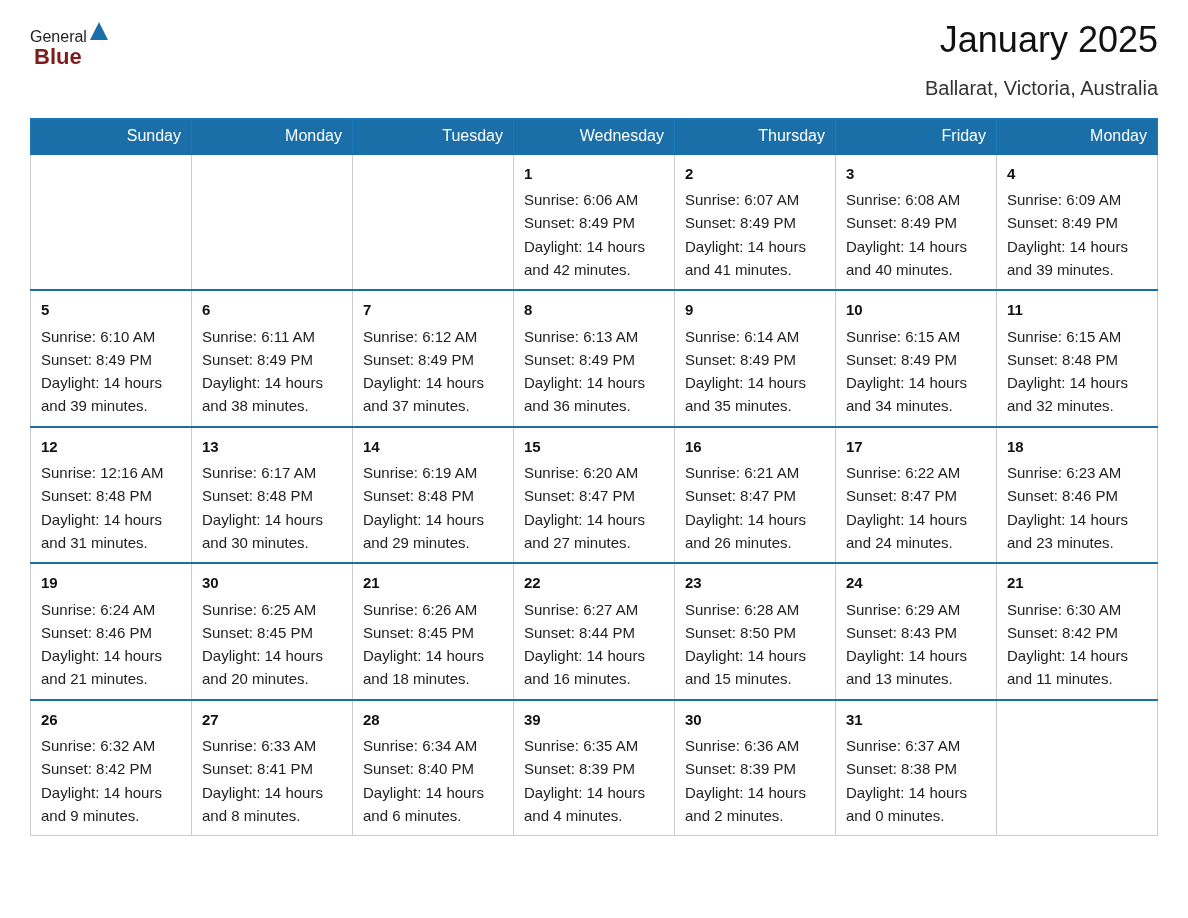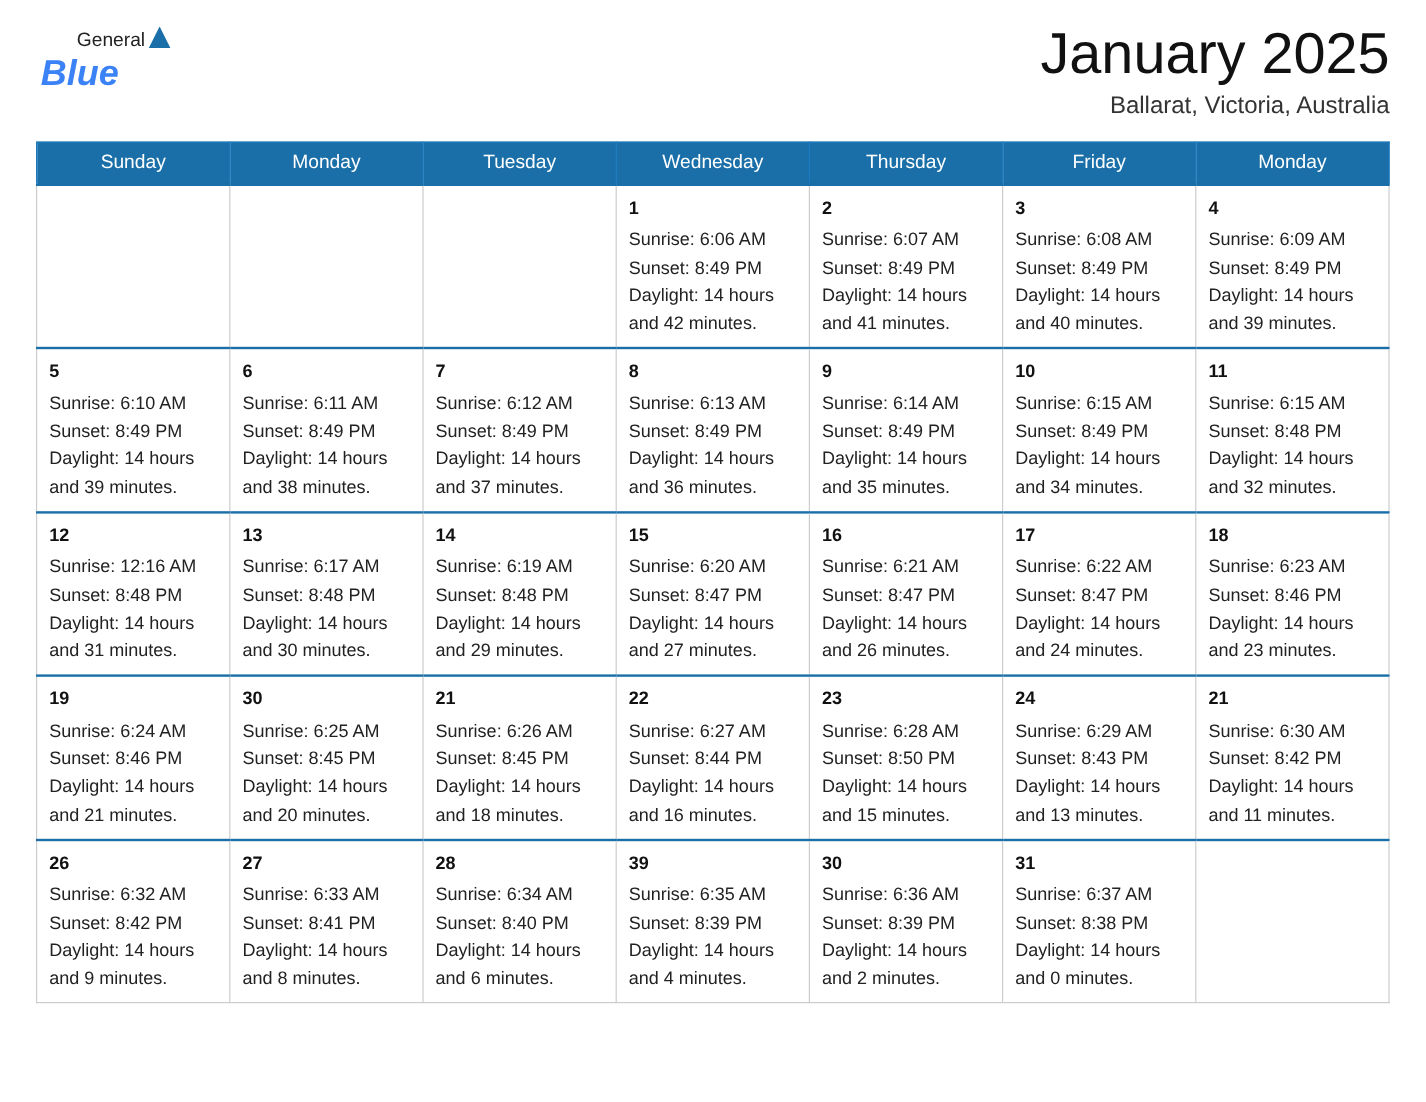--- a/index.html
+++ b/index.html
@@ -17,53 +17,52 @@
       align-items: flex-start;
       margin-bottom: 18px;
     }
     .logo {
       display: flex;
       flex-direction: column;
       align-items: flex-start;
     }
     .logo-general { color: #222; }
     .logo-sub {
-      color: #3b82f6;
-      font-size: 30px;
+      color: #7f1d1d;
+      font-size: 22px;
       font-weight: bold;
       margin-left: 4px;
       margin-top: -2px;
-      font-style: italic;
     }
     .title-area {
       text-align: right;
     }
     .month-title {
-      font-size: 48px;
+      font-size: 36px;
       font-weight: normal;
       color: #111;
       line-height: 1.1;
     }
     .location {
       font-size: 20px;
       color: #333;
-      margin-top: 4px;
+      margin-top: 17px;
     }
     .calendar {
       width: 100%;
       border-collapse: collapse;
       border: 1px solid #1a6fa8;
     }
     .calendar th {
       background-color: #1a6fa8;
       color: #fff;
       font-size: 16px;
       font-weight: normal;
       padding: 8px 10px;
-      text-align: center;
+      text-align: right;
       border: 1px solid #1a6fa8;
     }
     .calendar td {
       vertical-align: top;
       padding: 8px 10px;
       border: 1px solid #ccc;
       width: calc(100% / 7);
       min-height: 100px;
       font-size: 13px;
       color: #222;
@@ -82,22 +81,21 @@
       line-height: 1.55;
     }
     .calendar tr td {
       border-top: 2px solid #1a6fa8;
     }
     .calendar thead tr th {
       border: 1px solid #1a7abf;
     }
     .logo-row {
       display: flex;
-      align-items: center;
-      margin-left: 34px;
+      align-items: flex-end;
     }
     .logo-blue-line {
       display: flex;
       align-items: center;
     }
   </style>
 </head>
 <body>
 
 <div class="header">

